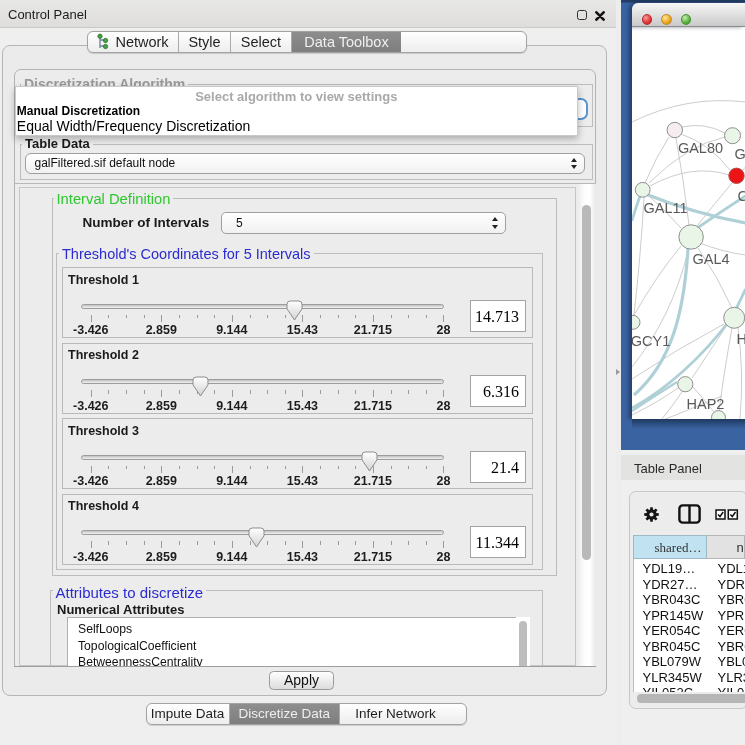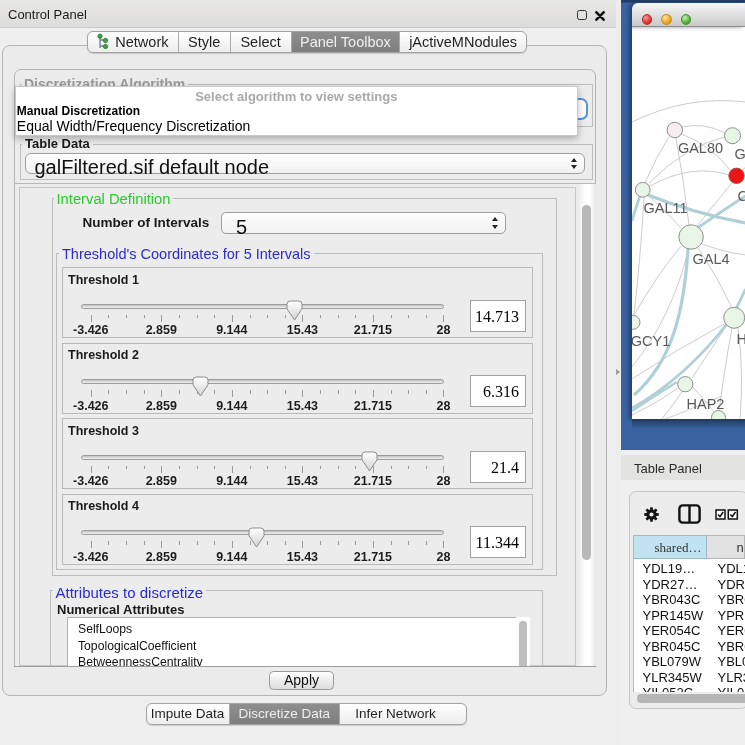--- a/index.html
+++ b/index.html
@@ -17,21 +17,21 @@
   border-right:1px solid #ababab; color:#1f1f1f; }
 .tabbar .seg:last-child { border-right:none; }
 .tabbar .dark { background:linear-gradient(#8e8e8e,#7e7e7e); color:#efefef; }
 #toptabs { left:87px; top:31px; width:440px; height:22px; font-size:14.5px; }
 #bottabs { left:145.5px; top:703px; width:321px; height:21.8px; font-size:13.5px; }
 #panelB { position:absolute; left:13.5px; top:69px; width:582.5px; height:597.5px;
   background:#ececec; border:1px solid #b3b3b3; border-radius:7px 7px 2px 2px; }
 .group { position:absolute; border:1px solid #bdbdbd; }
 .glab { position:absolute; font-size:12.5px; background:#ececec; padding:0 3px; white-space:nowrap;text-align:center; }
 .combo { position:absolute; background:linear-gradient(#ffffff,#f1f1f1); border:1px solid #9f9f9f;
-  border-radius:5px; font-size:20px; color:#111; }
+  border-radius:5px; font-size:12px; color:#111; }
 .combo .ar { position:absolute; right:7px; width:0; height:0; border-left:3.5px solid transparent;
   border-right:3.5px solid transparent; }
 .combo .up { top:4px; border-bottom:4.5px solid #222; }
 .combo .dn { bottom:4px; border-top:4.5px solid #222; }
 #cpanel { position:absolute; left:19px; top:186.5px; width:556.5px; height:479px;
   border:1px solid #c6c6c6; background:#ececec; }
 #vsb { position:absolute; left:577.5px; top:184px; width:18px; height:482px;
   background:linear-gradient(to right,#ececec,#fdfdfd 35%,#ffffff 65%,#e7e7e7); }
 #vsb .th { position:absolute; left:4px; top:21px; width:9.5px; height:355px;
   background:#b9b9b9; border-radius:5px; }
@@ -194,22 +194,21 @@
 <div class="tabbar" id="toptabs">
   <div class="seg" style="width:91px">
     <svg width="13" height="18" viewBox="0 0 13 18" style="margin-right:5px">
       <path d="M 3,3 V 15 M 3,7 H 8 M 3,13 H 8" stroke="#70809a" stroke-width="1.3" fill="none"></path>
       <circle cx="3" cy="3.2" r="2.2" fill="#43a143" stroke="#2c6e2c" stroke-width="0.7"></circle>
       <circle cx="8.5" cy="7.5" r="2.2" fill="#43a143" stroke="#2c6e2c" stroke-width="0.7"></circle>
       <circle cx="8.5" cy="13.5" r="2.2" fill="#43a143" stroke="#2c6e2c" stroke-width="0.7"></circle>
     </svg>Network</div>
   <div class="seg" style="width:52px">Style</div>
   <div class="seg" style="width:61px">Select</div>
-  <div class="seg dark" style="width:109px">Panel Toolbox</div>
-  <div class="seg" style="width:126px">jActiveMNodules</div>
+  <div class="seg dark" style="width:109px">Data Toolbox</div>
 </div>
 <div class="tabbar" id="bottabs">
   <div class="seg" style="width:83px">Impute Data</div>
   <div class="seg dark" style="width:110.5px">Discretize Data</div>
   <div class="seg" style="width:111px">Infer Network</div>
 </div>
 <div id="splitcol"></div>
 <svg class="abs" style="left:614.5px;top:368px" width="6" height="8" viewBox="0 0 6 8">
 <path d="M 1,1 L 5,4 L 1,7 Z" fill="#9a9a9a"></path>
   </svg>

